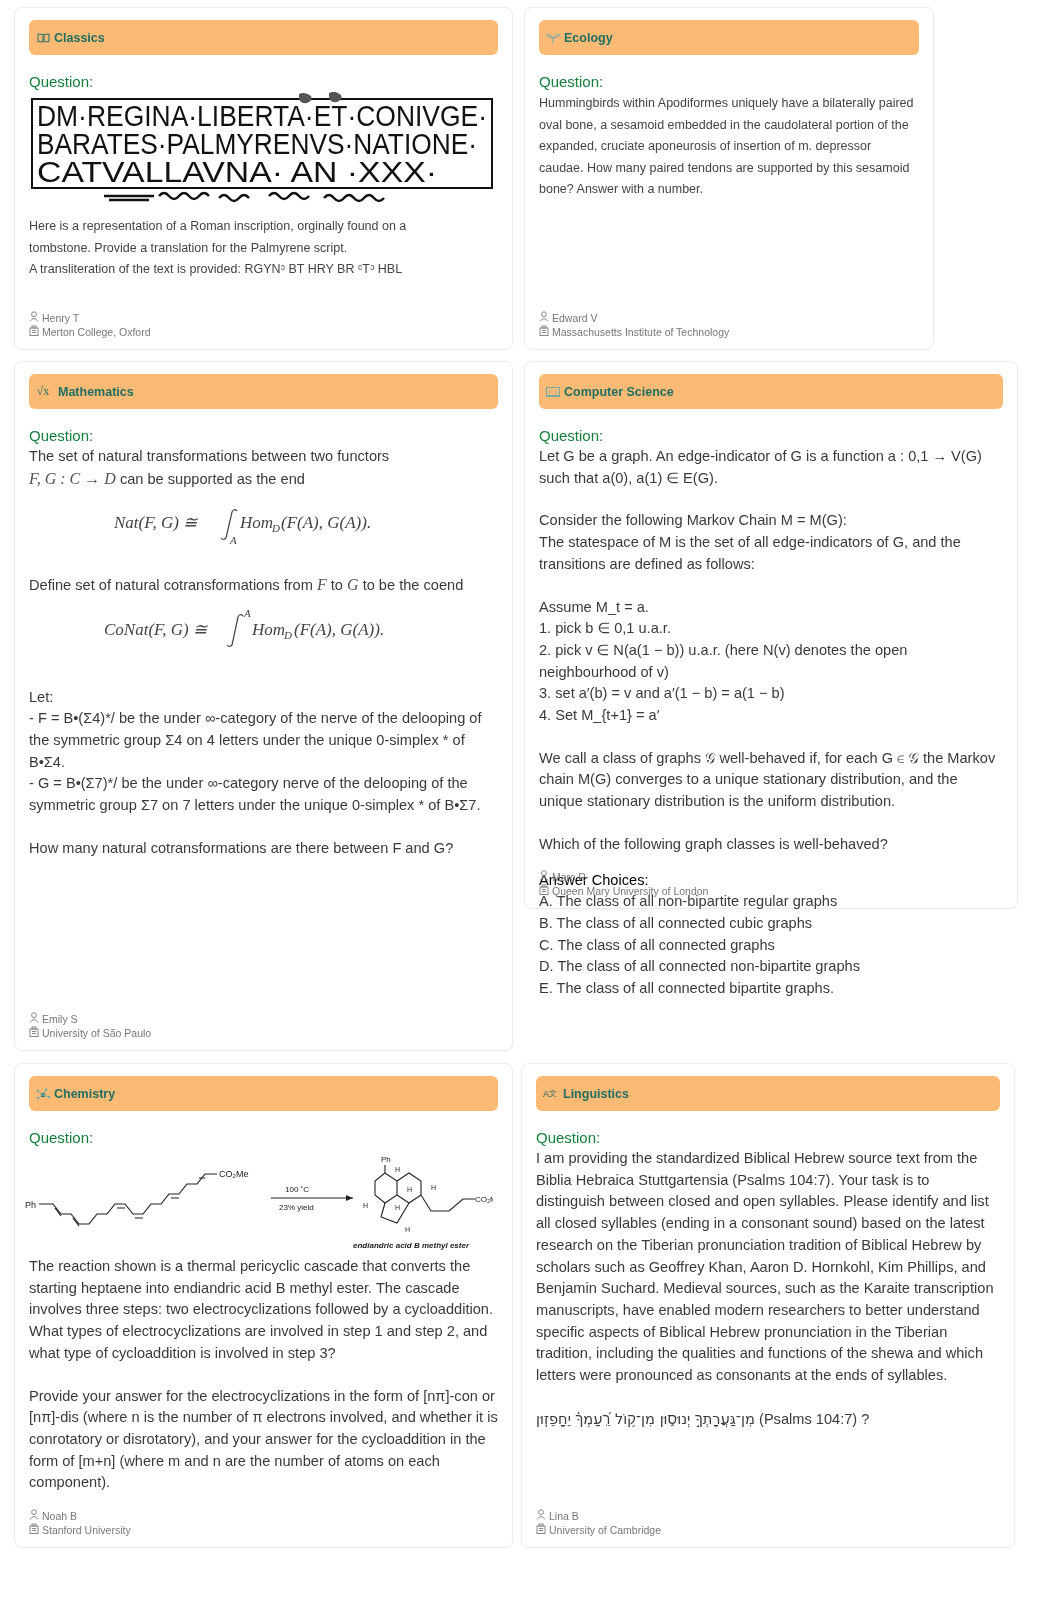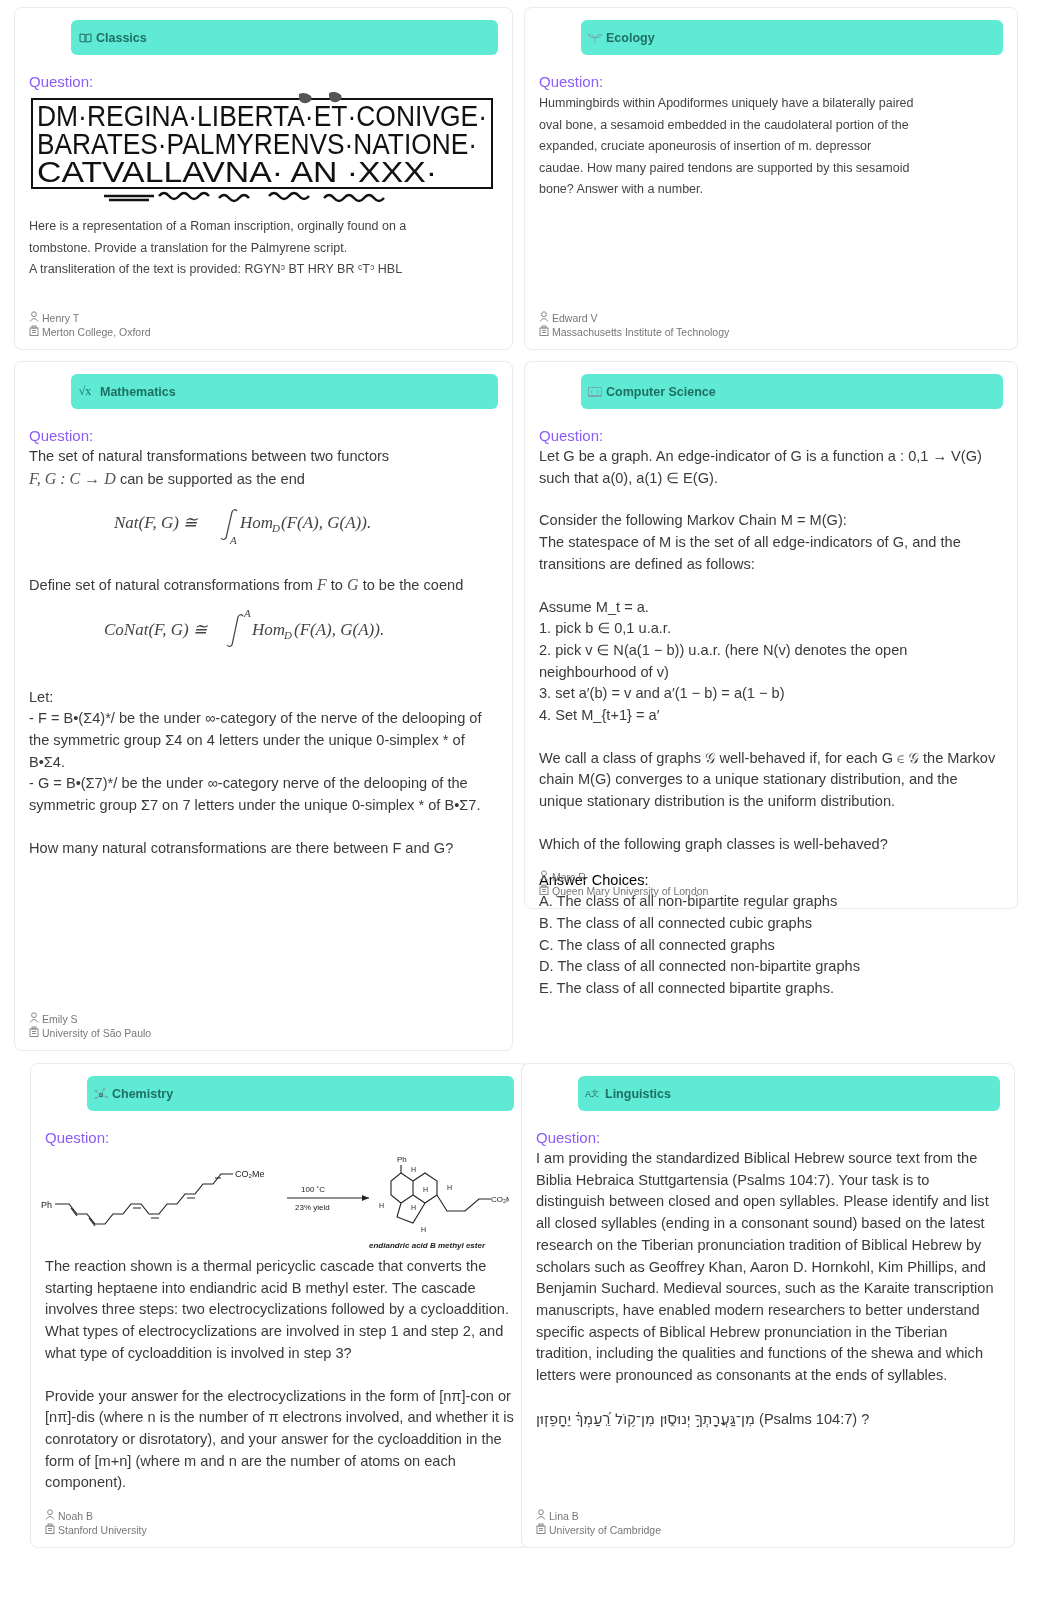--- a/index.html
+++ b/index.html
@@ -4,26 +4,26 @@
 <style>
   * { box-sizing: border-box; margin: 0; padding: 0; }
   html, body { width: 1055px; height: 1600px; background: #ffffff; overflow: hidden; }
   body { font-family: "Liberation Sans", sans-serif; color: #333; }
   .grid { position: relative; width: 1055px; height: 1600px; }
   .card {
     position: absolute; background: #fff; border: 1px solid #ececec; border-radius: 8px;
     box-shadow: 0 0 2px rgba(0,0,0,0.04); padding: 12px 14px 10px 14px;
   }
   .cat {
-    display: flex; align-items: center; height: 35px; background: #5eead4; border-radius: 6px;
-    padding: 8px 6px; color: #1f6f64; font-weight: bold; font-size: 12.5px; margin-left: 42px;
+    display: flex; align-items: center; height: 35px; background: #fdba74; border-radius: 6px;
+    padding: 8px 6px; color: #1f6f64; font-weight: bold; font-size: 12.5px;
   }
   .cat .ic { display: inline-flex; width: 16px; height: 14px; margin-right: 3px; align-items: center; justify-content: center; }
   .cat svg { display: block; }
-  .qlabel { font-size: 15px; color: #8b5cf6; margin-top: 17px; line-height: 20px; }
+  .qlabel { font-size: 15px; color: #15803d; margin-top: 17px; line-height: 20px; }
   .body { font-size: 14.6px; line-height: 21.7px; color: #3a3a3a; }
   .small { font-size: 12.5px; line-height: 21.5px; color: #444; }
   .m { font-family: "Liberation Serif", "DejaVu Serif", serif; font-style: italic; color: #555; font-size: 16px; }
   .footer { position: absolute; left: 14px; bottom: 10px; font-size: 10.5px; color: #777; line-height: 14px; }
   .footer .row { display: flex; }
   .footer svg { margin-right: 3px; }
   .display { text-align: center; margin: 14px 0; font-family: "Liberation Serif", serif; font-style: italic; font-size: 17px; color: #444; }
   .gap { height: 21px; }
   .hebrew { direction: rtl; unicode-bidi: embed; font-family: "DejaVu Sans", sans-serif; }
 </style>
@@ -69,21 +69,21 @@
           <span><svg width="10" height="11" viewBox="0 0 10 11">
               <rect x="1" y="3" width="8" height="7.5" fill="none" stroke="#888"></rect>
               <rect x="3" y="1" width="4" height="2" fill="none" stroke="#888"></rect>
               <path d="M3 5.5 h4 M3 7.5 h4" stroke="#888"></path>
             </svg></span>
           <span>Merton College, Oxford</span>
         </div>
     </div>
   </div>
 
-  <div class="card" style="left:524px; top:7px; width:494px; height:343px;">
+  <div class="card" style="left:524px; top:7px; width:410px; height:343px;">
     <div class="cat">
       <span class="ic">
         <svg width="16" height="12" viewBox="0 0 16 12">
             <path d="M8 11 V6 M8 6 q-4 -5 -7 -3 q3 3 7 3 M8 6 q4 -5 7 -3 q-3 3 -7 3" fill="none" stroke="#7aa" stroke-width="1"></path>
           </svg>
       </span>
       <span>Ecology</span>
     </div>
     <div class="qlabel">Question:</div>
     <div class="small" style="margin-top:1px;">
@@ -213,21 +213,21 @@
           <span><svg width="10" height="11" viewBox="0 0 10 11">
               <rect x="1" y="3" width="8" height="7.5" fill="none" stroke="#888"></rect>
               <rect x="3" y="1" width="4" height="2" fill="none" stroke="#888"></rect>
               <path d="M3 5.5 h4 M3 7.5 h4" stroke="#888"></path>
             </svg></span>
           <span>Queen Mary University of London</span>
         </div>
     </div>
   </div>
 
-  <div class="card" style="left:30px; top:1063px; width:499px; height:485px;">
+  <div class="card" style="left:14px; top:1063px; width:499px; height:485px;">
     <div class="cat">
       <span class="ic">
         <svg width="16" height="12" viewBox="0 0 16 12">
             <circle cx="8" cy="7" r="2.2" fill="#1f6f64"></circle>
             <circle cx="3" cy="3" r="1.2" fill="#7aa"></circle>
             <circle cx="3" cy="10" r="1.2" fill="#7aa"></circle>
             <circle cx="11" cy="1.5" r="1.2" fill="#7aa"></circle>
             <circle cx="14" cy="9" r="1.2" fill="#7aa"></circle>
             <path d="M8 7 L3 3 M8 7 L3 10 M8 7 L11 1.5 M8 7 L14 9" stroke="#7aa"></path>
           </svg>

